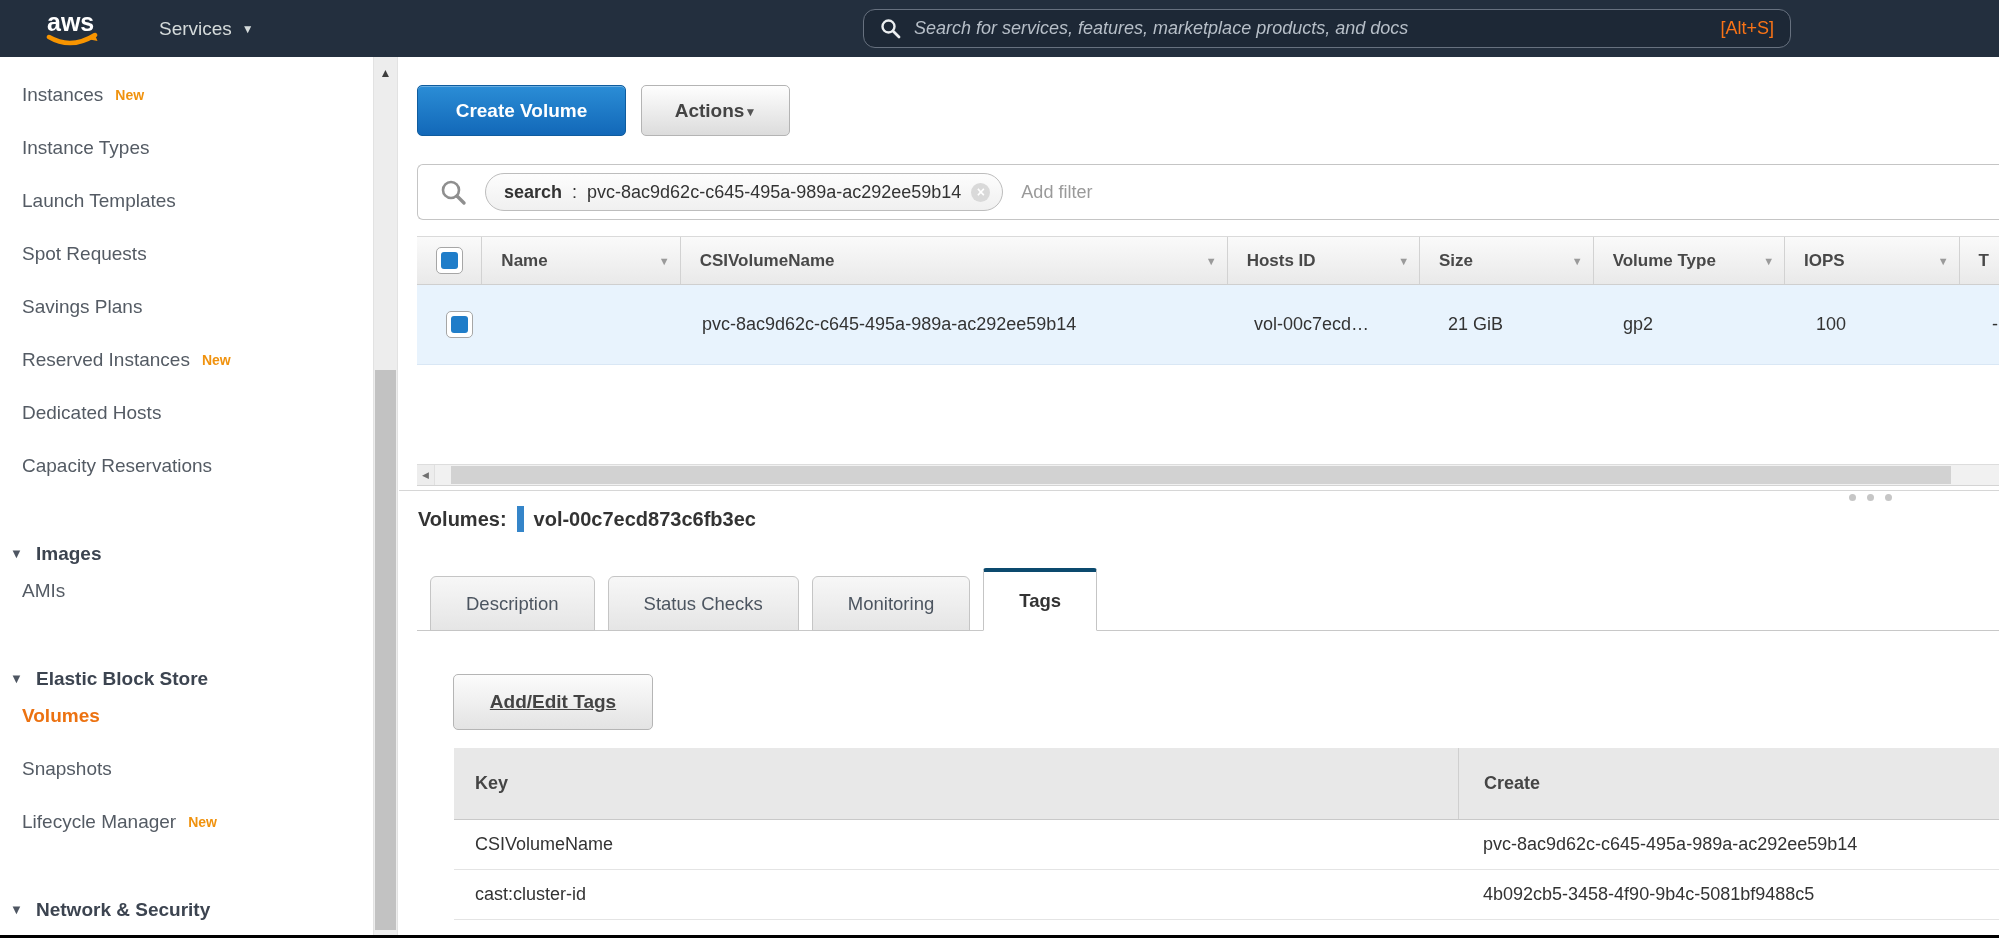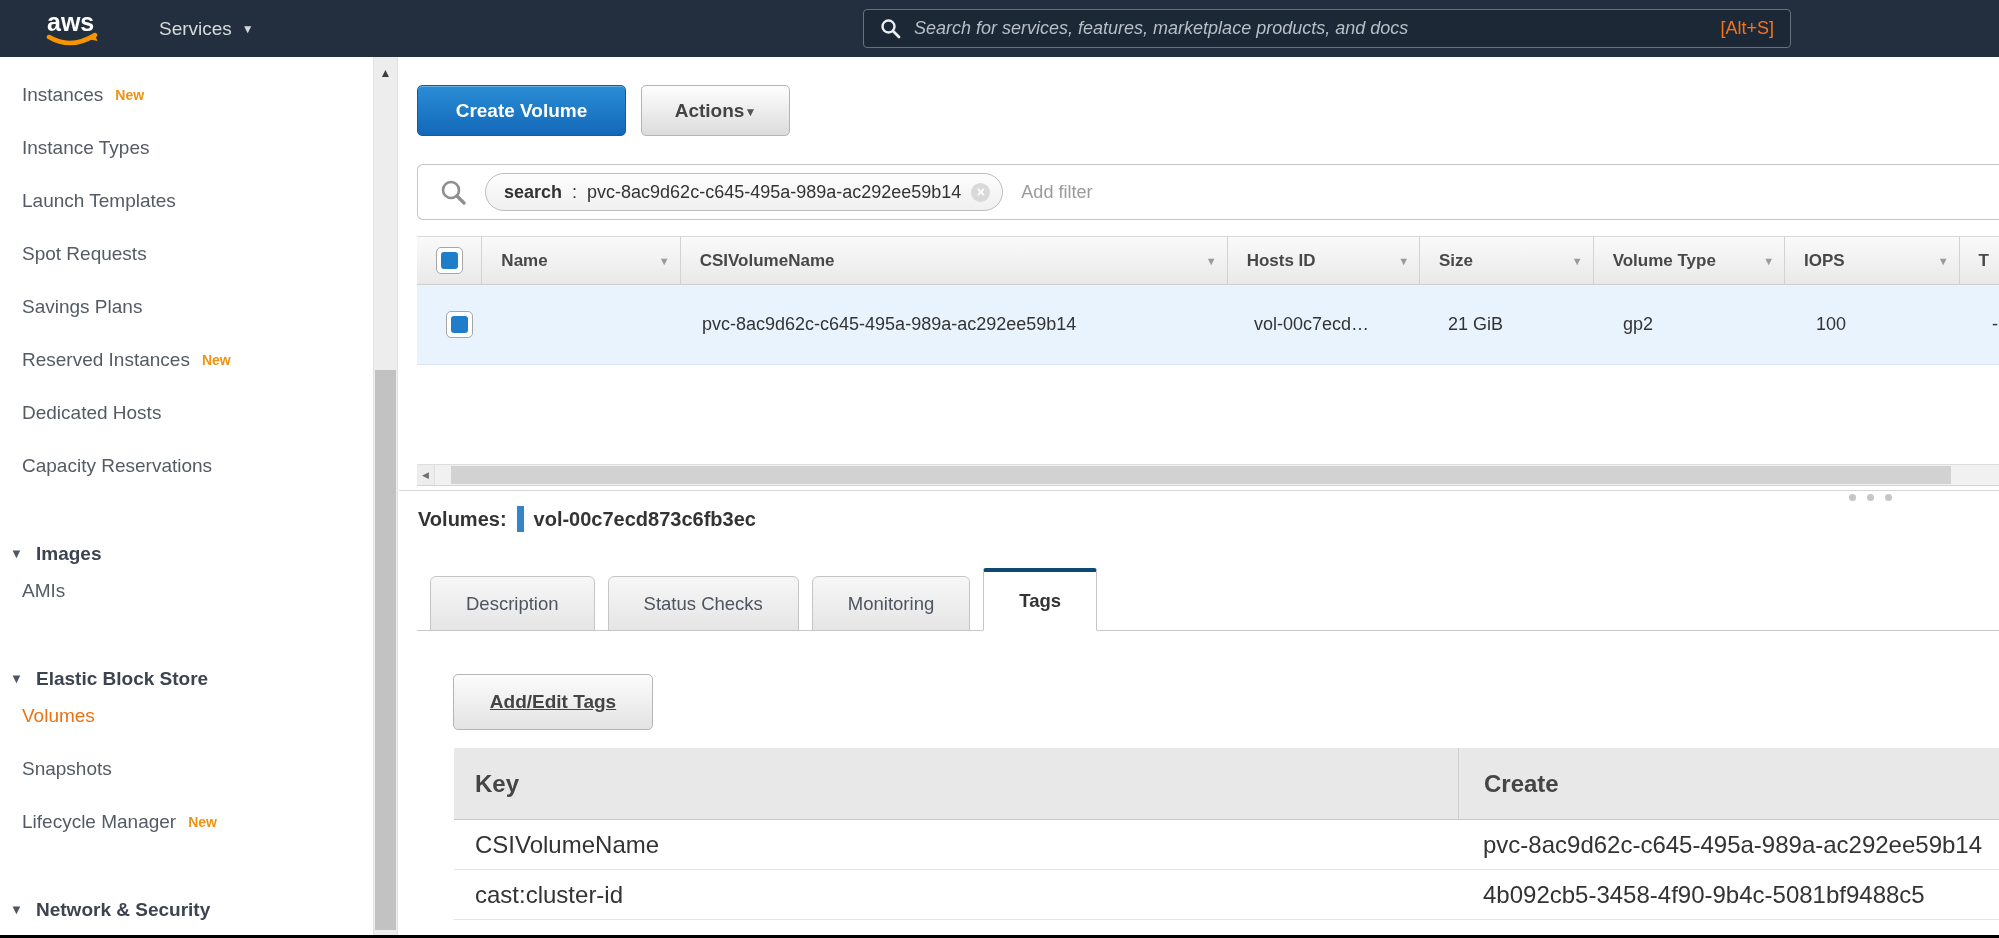--- a/index.html
+++ b/index.html
@@ -9,35 +9,35 @@
     font-family: "Liberation Sans", sans-serif; background:#fff; color:#333;
   }
 
   
   .topbar { position:absolute; left:0; top:0; right:0; height:57px; background:#232f3e; z-index:30; }
   .aws-logo { position:absolute; left:46px; top:10px; }
   .tb-services { position:absolute; left:159px; top:0; height:57px; display:flex; align-items:center; gap:10px;
                  color:#d5dbdb; font-size:19px; cursor:pointer; }
   .tb-services .caret { font-size:12px; color:#d5dbdb; }
   .topsearch { position:absolute; left:863px; top:9px; width:928px; height:39px;
-               border:1px solid #67717f; border-radius:4px; background:#1d2836;
+               border:1px solid #67717f; border-radius:12px; background:#1d2836;
                display:flex; align-items:center; padding:0 16px; gap:13px; }
   .topsearch input { flex:1; background:transparent; border:none; outline:none;
                      color:#eceff1; font-size:18px; font-family:"Liberation Sans", sans-serif; }
   .topsearch input::placeholder { color:#b7bfc8; font-style:italic; }
   .ts-shortcut { color:#f97316; font-size:18px; }
 
   
   .sidebar { position:absolute; left:0; top:57px; width:373px; bottom:3px; background:#fff;
              overflow:hidden; padding-top:27px; }
   .nav-item { height:53px; display:flex; align-items:flex-start; padding-left:22px;
               font-size:19px; color:#545b64; cursor:pointer; white-space:nowrap; }
   .nav-item .nav-badge, .nav-section .nav-badge {
               color:#f0920e; font-size:14px; font-weight:bold; margin-left:12px; margin-top:3px; }
-  .nav-item.active .nav-label { color:#ec7211; font-weight:normal; }
+  .nav-item.active .nav-label { color:#ec7211; font-weight:bold; }
   .nav-section { height:53px; margin-top:19px; display:flex; align-items:center; padding-left:10px;
                  font-size:19px; font-weight:bold; color:#3c4450; cursor:pointer; white-space:nowrap; }
   .nav-section .tri { font-size:13px; color:#4e5662; width:26px; flex:none; }
 
   
   .sb-scroll { position:absolute; left:373px; top:57px; width:25px; bottom:3px; background:#ededed;
                border-left:1px solid #e2e2e2; border-right:1px solid #e2e2e2; }
   .sb-up { position:absolute; top:9px; left:0; width:100%; text-align:center; font-size:12px; color:#3e3e3e; }
   .sb-thumb { position:absolute; top:313px; left:1px; width:21px; height:560px; background:#c2c2c2; }
 
@@ -106,21 +106,21 @@
   .tab { height:55px; padding:0 35px; display:flex; align-items:center;
          background:linear-gradient(#f7f7f7,#e5e5e5); border:1px solid #c5c5c5;
          border-radius:6px 6px 0 0; font-size:18.5px; color:#4c5560; cursor:pointer; white-space:nowrap; }
   .tab.active { height:63px; background:#fff; border-top:4px solid #0c4a6e; border-bottom:1px solid #fff;
                 font-weight:bold; color:#333; border-radius:3px 3px 0 0; }
 
   .addedit-btn { position:absolute; left:54px; top:617px; width:200px; height:56px;
                  background:linear-gradient(#fcfcfc,#e3e3e3); border:1px solid #b5b5b5;
                  color:#444; font-weight:bold; font-size:19px;text-decoration:underline; }
 
-  .tags-table { position:absolute; left:55px; right:0; top:691px; font-size:24px; color:#333; }
+  .tags-table { position:absolute; left:55px; right:0; top:691px; font-size:18px; color:#333; }
   .tg-head { display:flex; height:72px; background:#e8e8e8; border-bottom:1px solid #c9c9c9;
              font-weight:bold; color:#454545; align-items:stretch; }
   .tg-head .tg-key, .tg-head .tg-val { display:flex; align-items:center; }
   .tg-key { width:1004px; padding-left:21px; }
   .tg-val { flex:1; padding-left:25px; }
   .tg-head .tg-val { border-left:1px solid #cfcfcf; }
   .tg-row { display:flex; height:50px; align-items:center; border-bottom:1px solid #e4e4e4; background:#fff; }
 
   .window-bottom { position:absolute; left:0; right:0; bottom:0; height:3px; background:#000; z-index:40; }
 </style>

